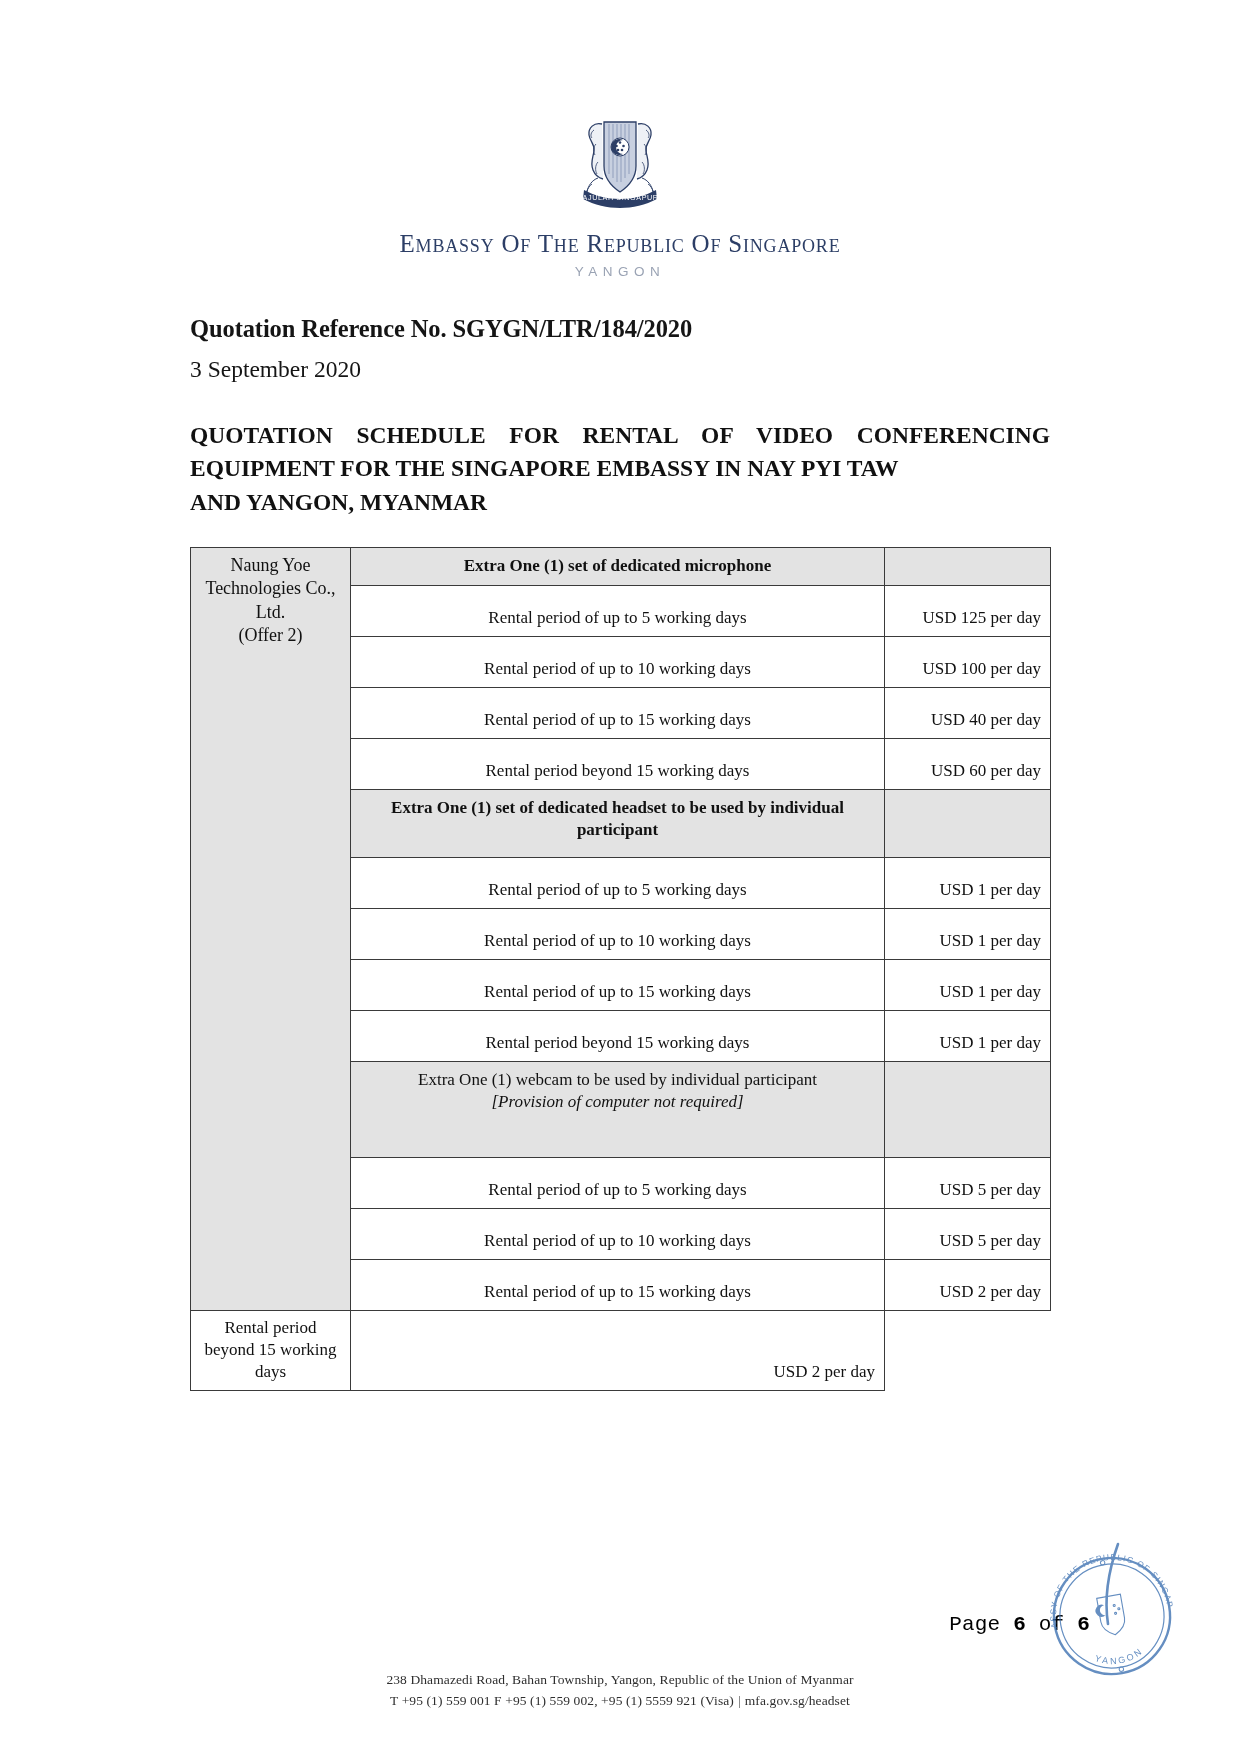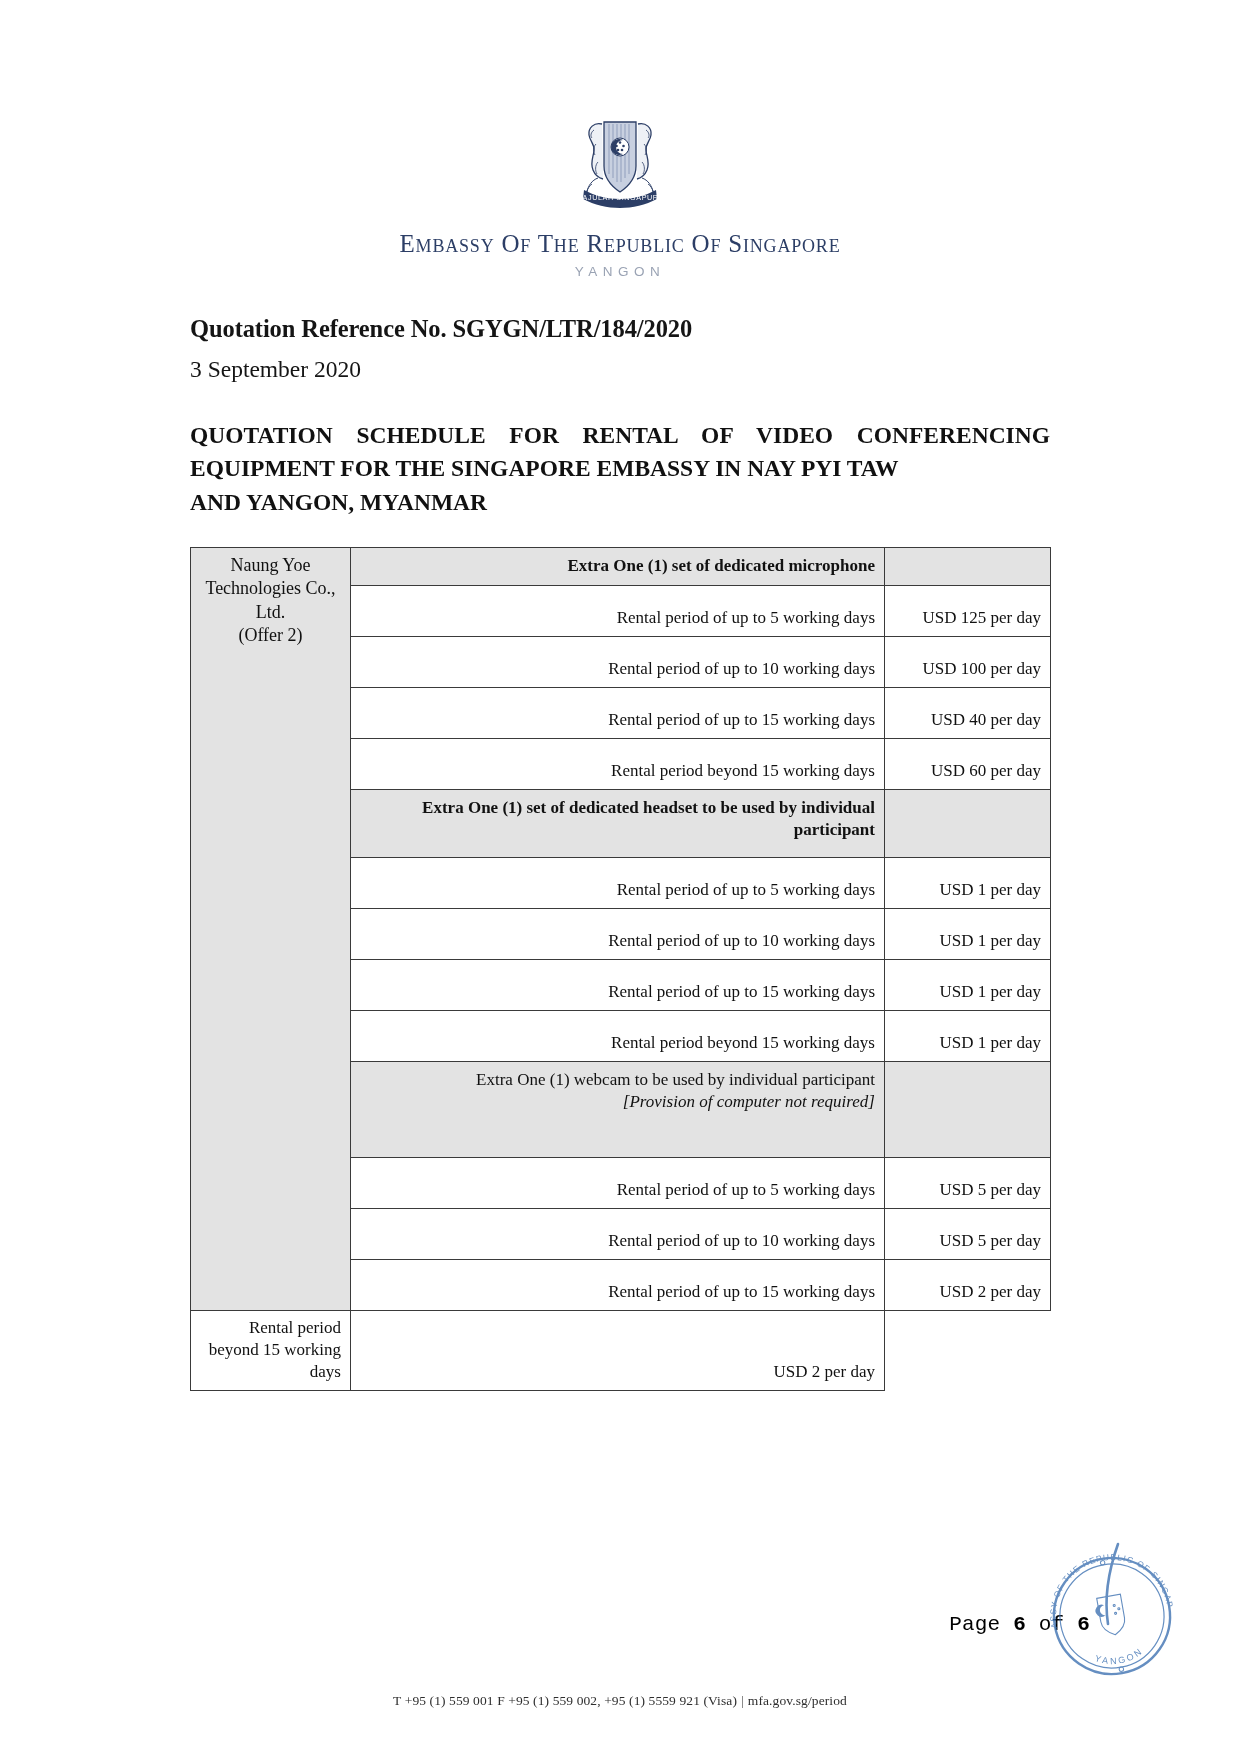--- a/index.html
+++ b/index.html
@@ -101,21 +101,21 @@
   col.c-desc   { width: 534px; }
   col.c-price  { width: 166px; }
 
   td.vendor {
     text-align: center;
     vertical-align: middle;
     font-size: 18px;
     line-height: 1.45;
     padding: 4px 6px;
   }
-  td.desc { text-align: right; }
+  td.desc { text-align: center; }
   td.price {
     text-align: right;
     white-space: nowrap;
     padding-right: 12px;
   }
 
   tr.section td {
     background: #e3e3e3;
     vertical-align: top;
   }
@@ -344,18 +344,19 @@
       <g stroke="#3a6fb0" stroke-width="1" fill="none">
         <circle cx="80" cy="26" r="2.2"></circle>
         <circle cx="80" cy="134" r="2.2"></circle>
       </g>
     </g>
 
     <path d="M86 8 C76 36 72 62 76 88" stroke="#3a6fb0" stroke-width="2.6" fill="none" stroke-linecap="round"></path>
   </svg>
 
   <div class="footer">
+    <div class="footer-addr">238 Dhamazedi Road, Bahan Township, Yangon, Republic of the Union of Myanmar</div>
     <div class="footer-addr">
-      <span>T +95 (1) 559 001    F +95 (1) 559 002, +95 (1) 5559 921 (Visa)</span><span class="sep">|</span><span>mfa.gov.sg/period</span>
+      <span>T +95 (1) 559 001    F +95 (1) 559 002, +95 (1) 5559 921 (Visa)</span><span class="sep">|</span><span>mfa.gov.sg/headset</span>
     </div>
   </div>
 
 </div>
 
 </body></html>

